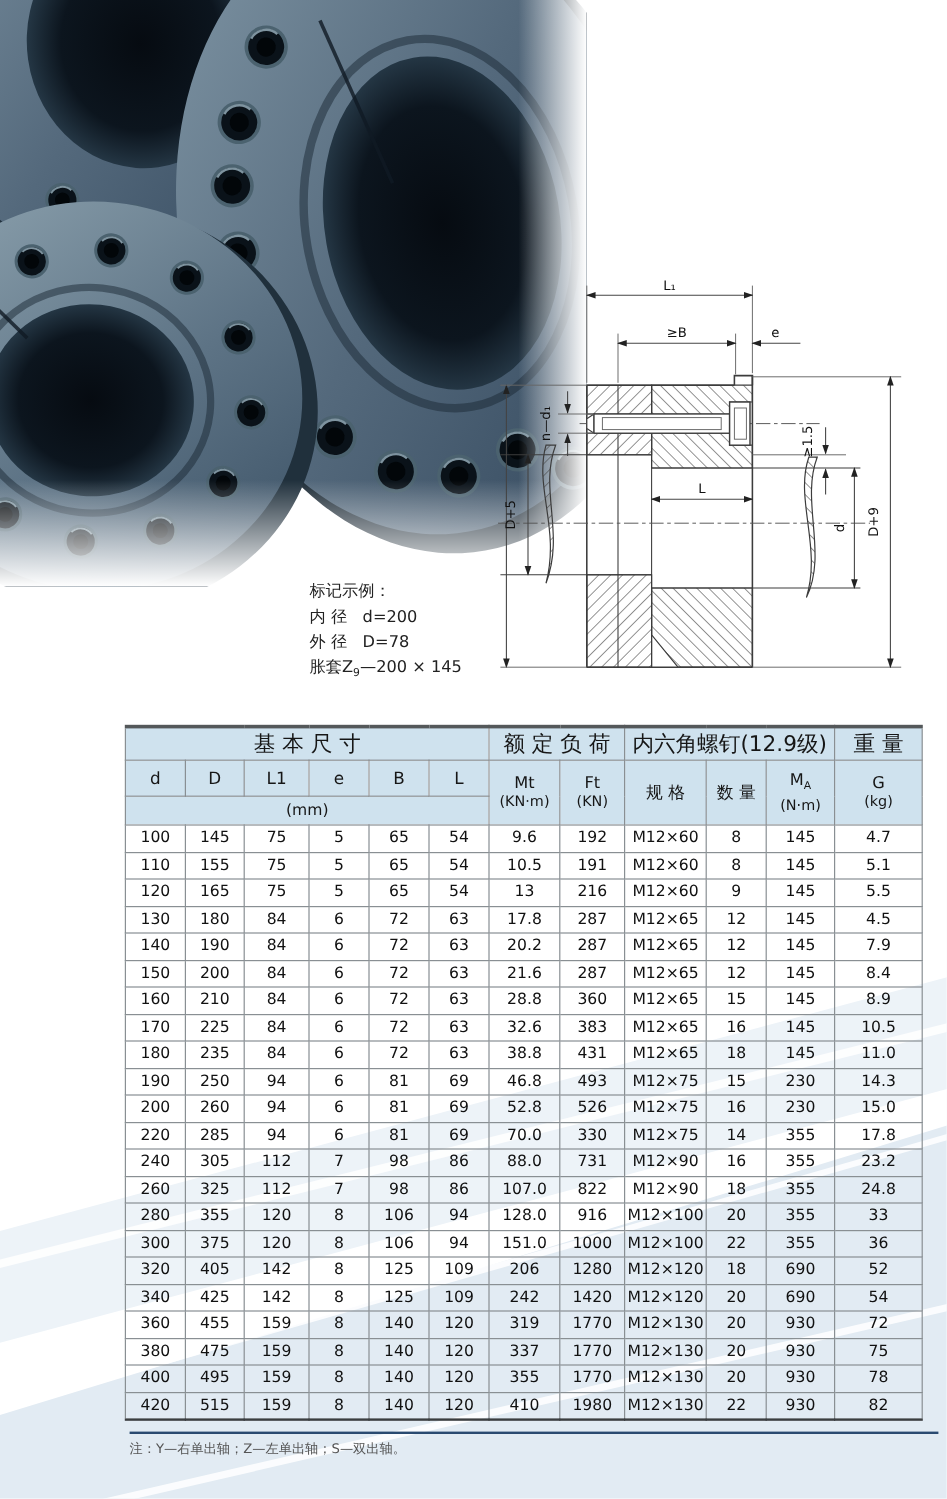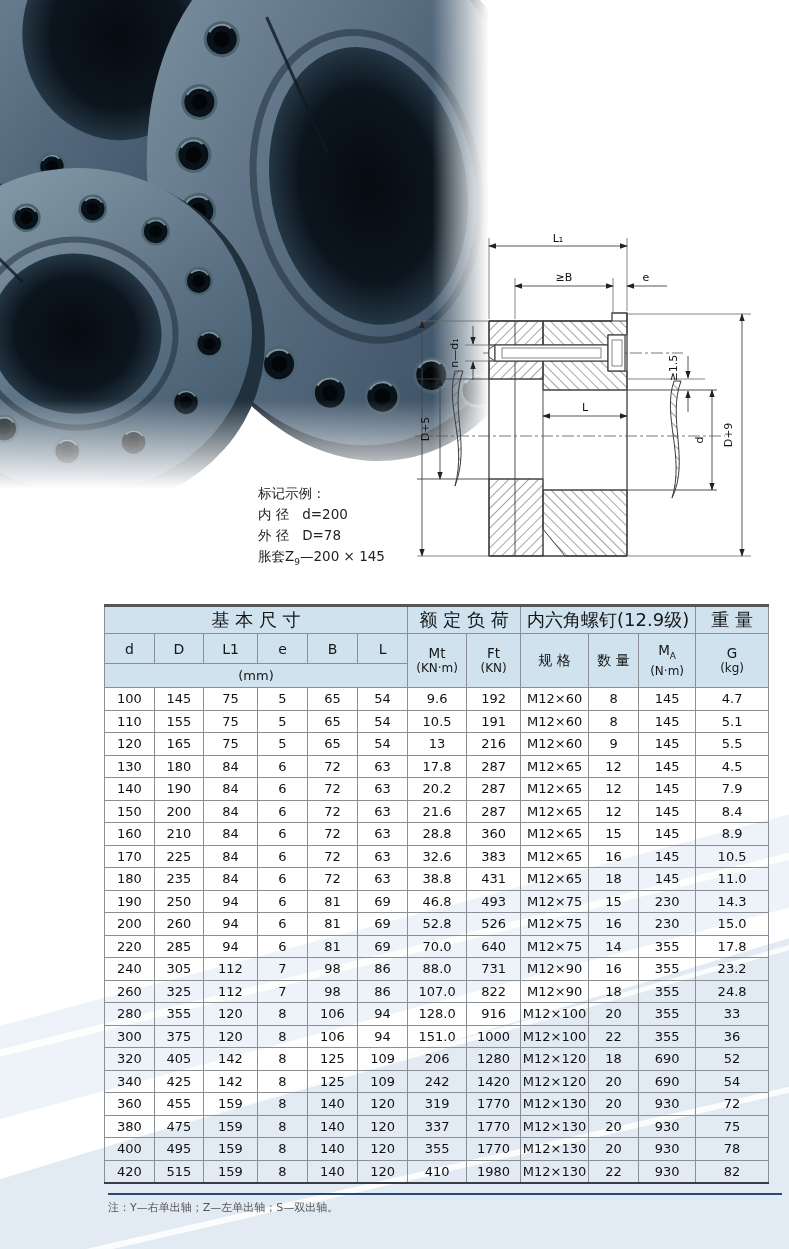--- a/index.html
+++ b/index.html
@@ -467,21 +467,21 @@
           <td>15.0</td>
         </tr>
         <tr>
           <td>220</td>
           <td>285</td>
           <td>94</td>
           <td>6</td>
           <td>81</td>
           <td>69</td>
           <td>70.0</td>
-          <td>640</td>
+          <td>330</td>
           <td>M12×75</td>
           <td>14</td>
           <td>355</td>
           <td>17.8</td>
         </tr>
         <tr>
           <td>240</td>
           <td>305</td>
           <td>112</td>
           <td>7</td>

